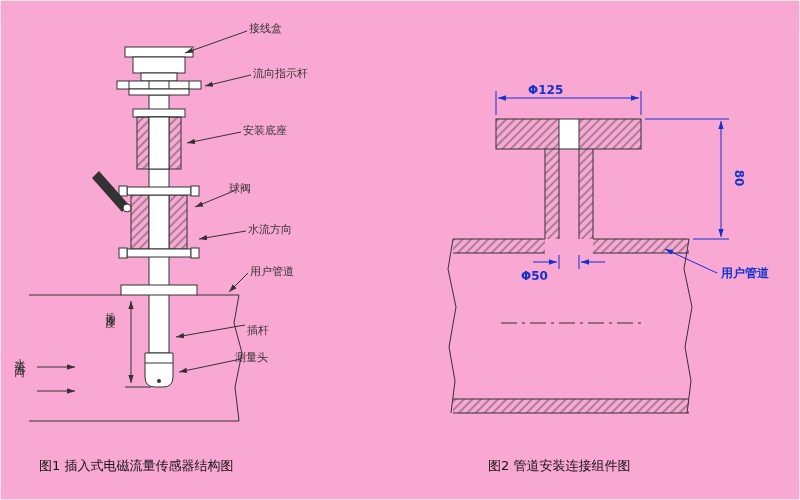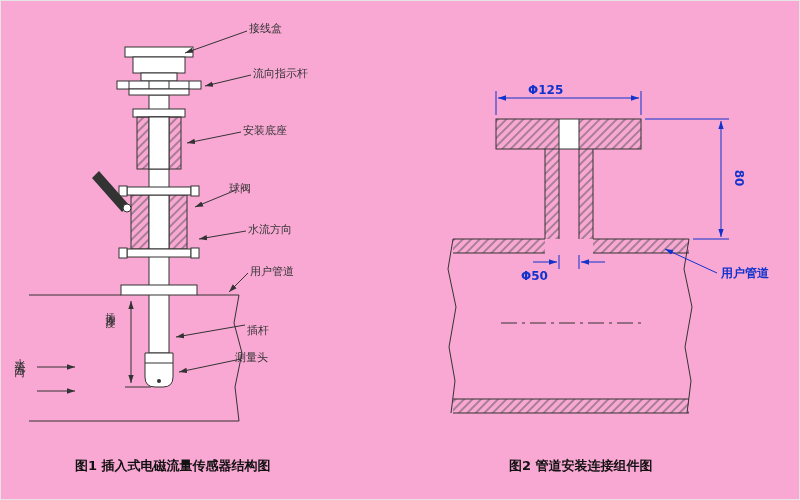--- a/index.html
+++ b/index.html
@@ -35,24 +35,23 @@
     position: absolute;
     font-size: 12px;
     font-weight: bold;
     color: #1133cc;
     white-space: nowrap;
   }
   .dim.rot { transform: rotate(90deg); transform-origin: center center; }
   .cap {
     position: absolute;
     font-size: 13px;
-    font-weight: bold;
+    font-weight: normal;
     color: #111;
     white-space: nowrap;
-    margin-left: 36px;
   }
 </style>
 </head>
 <body>
 
 <div class="page">
 
   <svg class="art" width="800" height="500" viewBox="0 0 800 500">
     <defs>
       <pattern id="hatch" patternUnits="userSpaceOnUse" width="6" height="6" patternTransform="rotate(45)">
@@ -210,15 +209,15 @@
   <div class="lbl" style="left:234px; top:351px">测量头</div>
   <div class="vlbl small" style="left:104px; top:303px">插入深度</div>
   <div class="vlbl" style="left:13px; top:348px">水流方向</div>
 
   <div class="dim" style="left:527px; top:82px">Φ125</div>
   <div class="dim rot" style="left:730px; top:170px">80</div>
   <div class="dim" style="left:520px; top:268px">Φ50</div>
   <div class="dim" style="left:720px; top:264px">用户管道</div>
 
   <div class="cap" style="left:38px;  top:456px">图1 插入式电磁流量传感器结构图</div>
-  <div class="cap" style="left:472px; top:456px">图2 管道安装连接组件图</div>
+  <div class="cap" style="left:487px; top:456px">图2 管道安装连接组件图</div>
 
 </div>
 
 </body></html>

